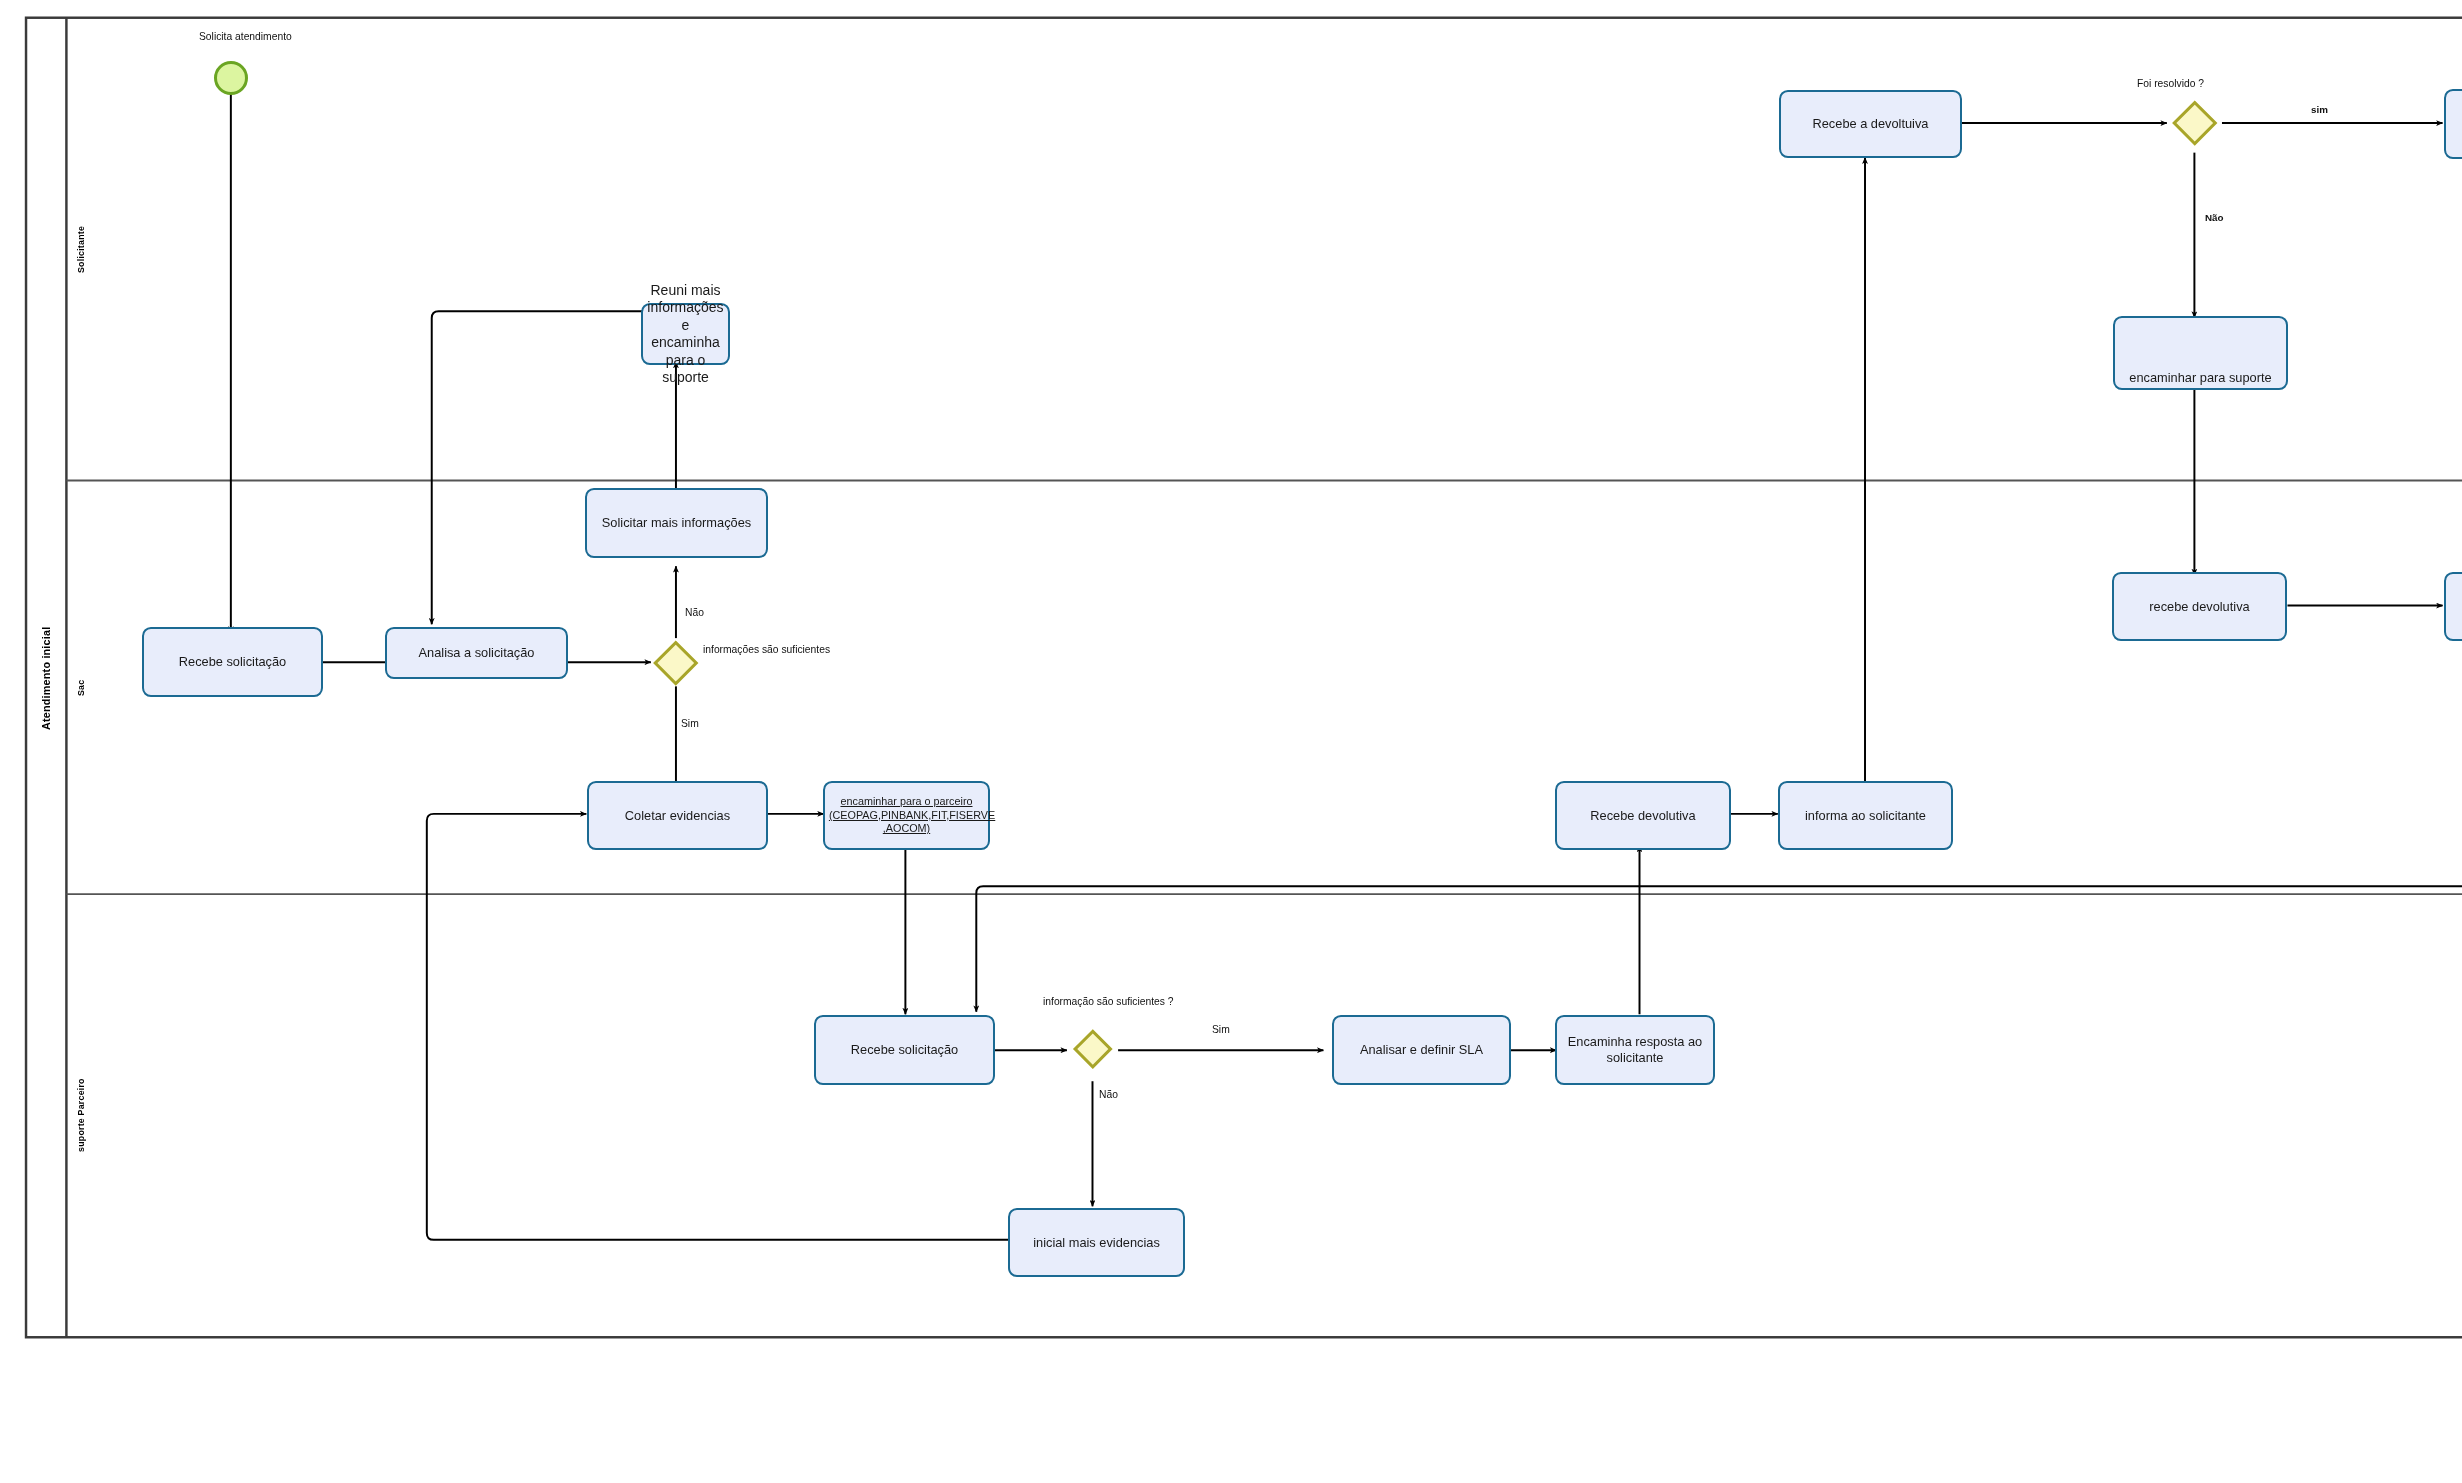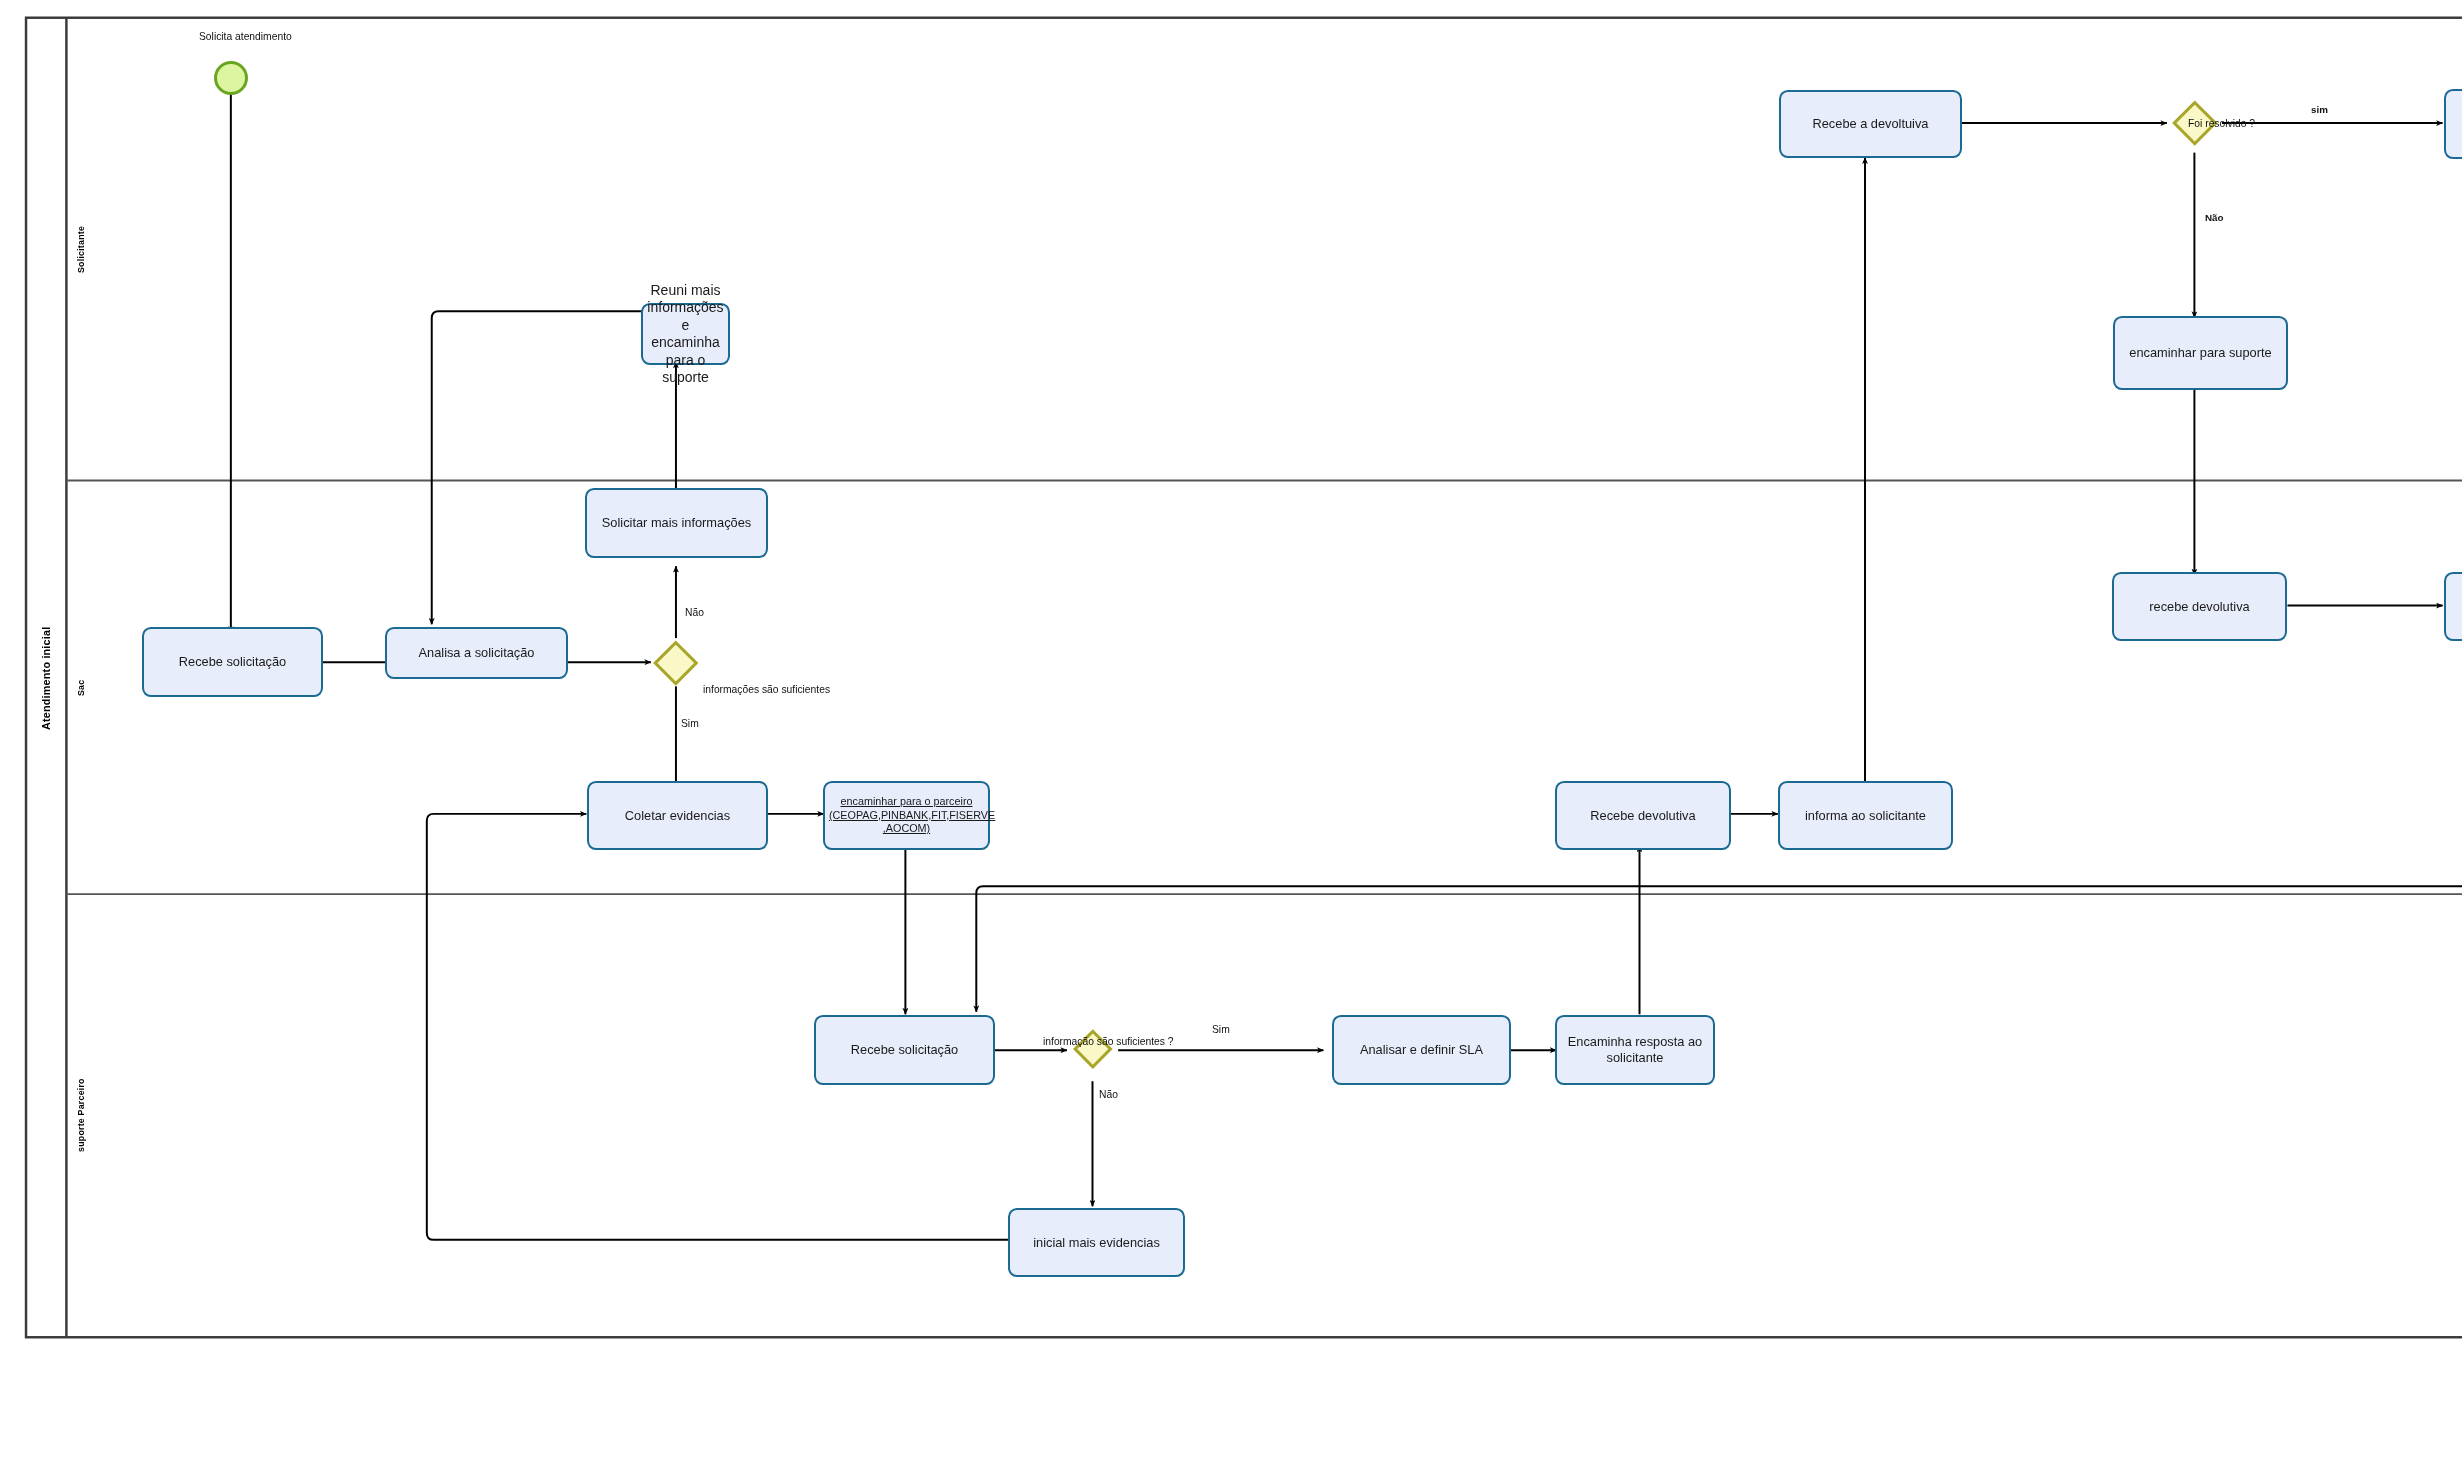--- a/index.html
+++ b/index.html
@@ -6,21 +6,21 @@
   body{font-family:"Liberation Sans",sans-serif;}
   #stage{position:relative;width:3022px;height:1483px;background:#fff;overflow:hidden;}
   #canvas{position:absolute;left:0;top:0;width:3022px;height:1483px;}
   .node{position:absolute;box-sizing:border-box;display:flex;align-items:center;justify-content:center;text-align:center;}
   .task{background:#e8edfb;border:2.5px solid #1b6a93;border-radius:8.9px;color:#1a1a1a;line-height:1.25;padding:2px 3.9px;}
   .task span{display:block;width:100%;}
   .gw{background:#fbf8c8;border:3px solid #a8a52a;transform:rotate(45deg);}
   .ev{border-radius:50%;box-sizing:border-box;}
   .ev-start{background:#dcf5a0;border:3.4px solid #6aa522;}
   .lbl{position:absolute;color:#111;white-space:pre;line-height:1.25;}
-  .lbl.c{text-align:right;margin-top:40px;}
+  .lbl.c{text-align:left;}
   .lane-title{position:absolute;color:#000;font-weight:bold;writing-mode:vertical-rl;transform:rotate(180deg);
               display:flex;align-items:center;justify-content:center;letter-spacing:0.2px;}
 </style>
 </head>
 <body>
 
 <div id="stage">
 
   <svg id="canvas" viewBox="0 0 6136 3012">
     <defs>
@@ -101,21 +101,21 @@
     </div>
 
   <div class="node task" style="left:1779px;top:90px;width:183px;height:68px;font-size:12.8px;">
     <span>Recebe a devoltuiva</span>
     </div>
 
   <div class="node task" style="left:2444px;top:89px;width:175px;height:70px;font-size:12.8px;">
     <span>Comfirma solução ao suporte</span>
     </div>
 
-  <div class="node task" style="left:2113px;top:316px;width:175px;height:74px;font-size:12.8px;">
+  <div class="node task" style="left:2113px;top:316px;width:175px;height:74px;font-size:12.8px;align-items:flex-end;">
     <span>encaminhar para suporte</span>
     </div>
 
   <div class="node task" style="left:142px;top:627px;width:181px;height:70px;font-size:12.8px;">
     <span>Recebe solicitação</span>
     </div>
 
   <div class="node task" style="left:385px;top:627px;width:183px;height:52px;font-size:12.8px;">
     <span>Analisa a solicitação</span>
     </div>

